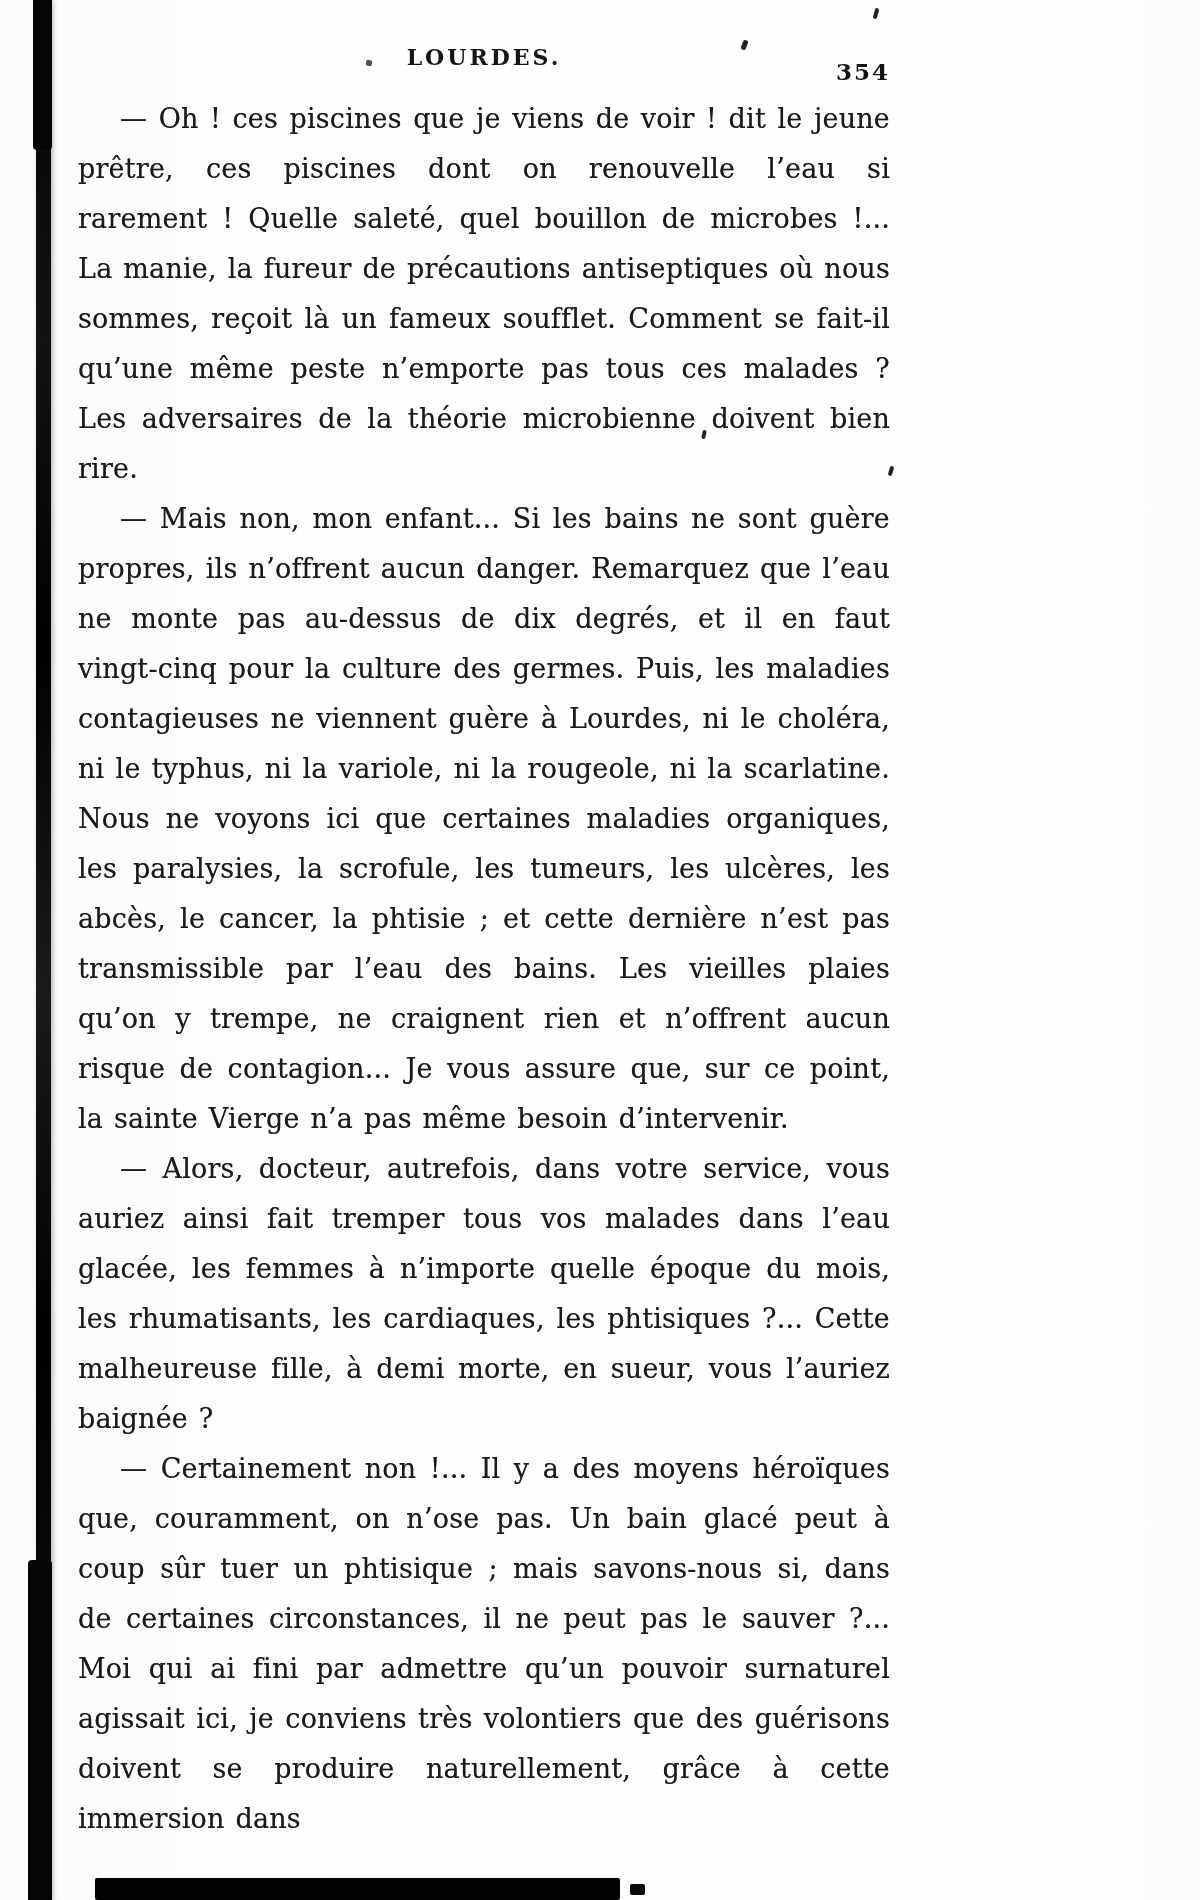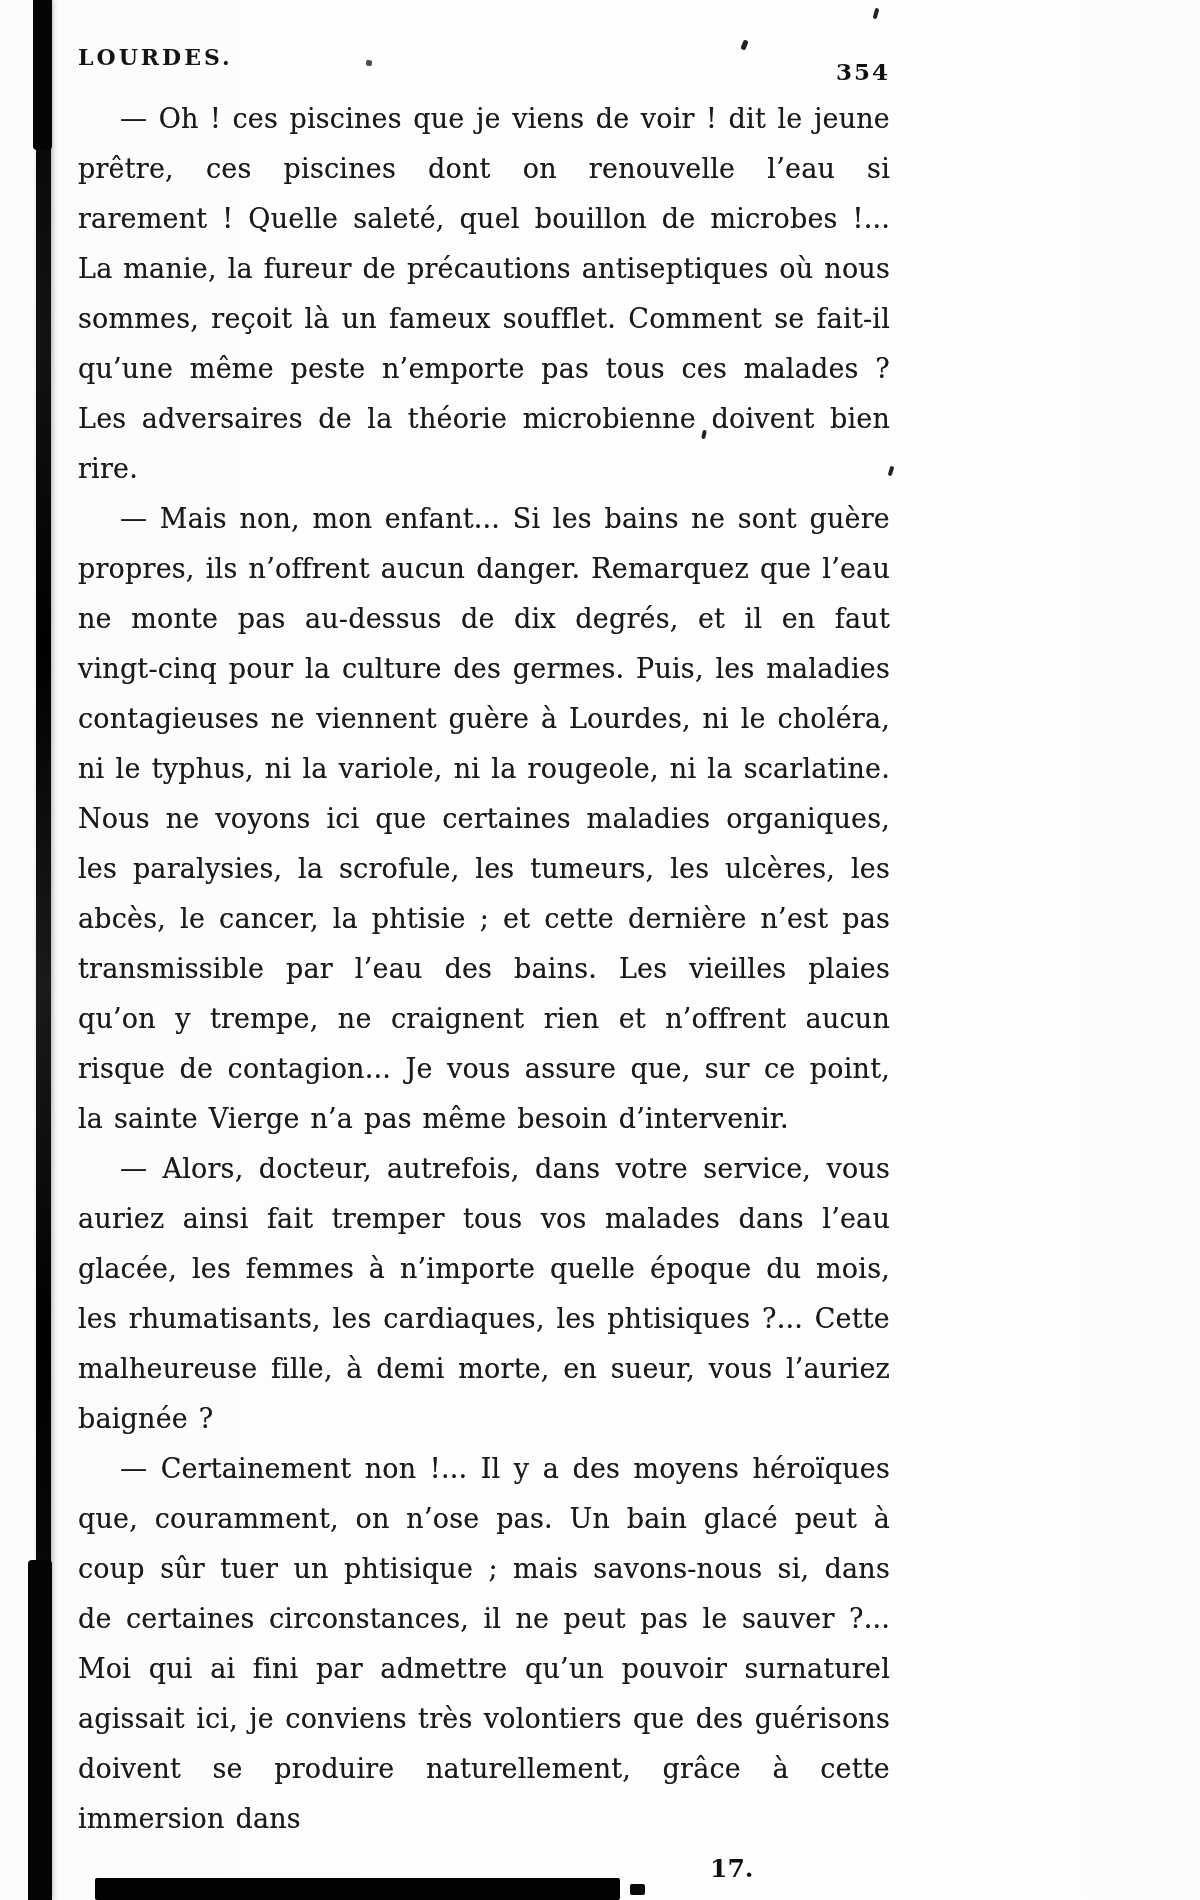--- a/index.html
+++ b/index.html
@@ -75,20 +75,21 @@
     position: absolute;
     left: 78px; top: 44px;
     width: 812px;
   }
   .header-row {
     position: relative;
     height: 50px;
   }
   .running-title {
     display: block;
+    text-align: center;
     font-size: 22px;
     font-weight: bold;
     letter-spacing: 3px;
     color: #141414;
   }
   .page-number {
     position: absolute;
     right: 0; top: 14px;
     font-size: 23px;
     font-weight: bold;
@@ -130,21 +131,20 @@
       <span class="page-number">354</span>
     </div>
 
     <div class="body-text">
       <p>— Oh&nbsp;! ces piscines que je viens de voir&nbsp;! dit le jeune prêtre, ces piscines dont on renouvelle l’eau si rarement&nbsp;! Quelle saleté, quel bouillon de microbes&nbsp;!... La manie, la fureur de précautions antiseptiques où nous sommes, reçoit là un fameux soufflet. Comment se fait-il qu’une même peste n’emporte pas tous ces malades&nbsp;? Les adversaires de la théorie microbienne doivent bien rire.</p>
       <p>— Mais non, mon enfant... Si les bains ne sont guère propres, ils n’offrent aucun danger. Remarquez que l’eau ne monte pas au-dessus de dix degrés, et il en faut vingt-cinq pour la culture des germes. Puis, les maladies contagieuses ne viennent guère à Lourdes, ni le choléra, ni le typhus, ni la variole, ni la rougeole, ni la scarlatine. Nous ne voyons ici que certaines maladies organiques, les paralysies, la scrofule, les tumeurs, les ulcères, les abcès, le cancer, la phtisie&nbsp;; et cette dernière n’est pas transmissible par l’eau des bains. Les vieilles plaies qu’on y trempe, ne craignent rien et n’offrent aucun risque de contagion... Je vous assure que, sur ce point, la sainte Vierge n’a pas même besoin d’intervenir.</p>
       <p>— Alors, docteur, autrefois, dans votre service, vous auriez ainsi fait tremper tous vos malades dans l’eau glacée, les femmes à n’importe quelle époque du mois, les rhumatisants, les cardiaques, les phtisiques&nbsp;?... Cette malheureuse fille, à demi morte, en sueur, vous l’auriez baignée&nbsp;?</p>
       <p>— Certainement non&nbsp;!... Il y a des moyens héroïques que, couramment, on n’ose pas. Un bain glacé peut à coup sûr tuer un phtisique&nbsp;; mais savons-nous si, dans de certaines circonstances, il ne peut pas le sauver&nbsp;?... Moi qui ai fini par admettre qu’un pouvoir surnaturel agissait ici, je conviens très volontiers que des guérisons doivent se produire naturellement, grâce à cette immersion dans</p>
     </div>
 
-    <div class="footer-row">17.</div>
 
   </div>
 
   <div class="speck speck-1"></div>
   <div class="speck speck-2"></div>
   <div class="speck speck-3"></div>
   <div class="speck speck-4"></div>
   <div class="speck speck-5"></div>
 
   <div class="bottom-bar"></div>

